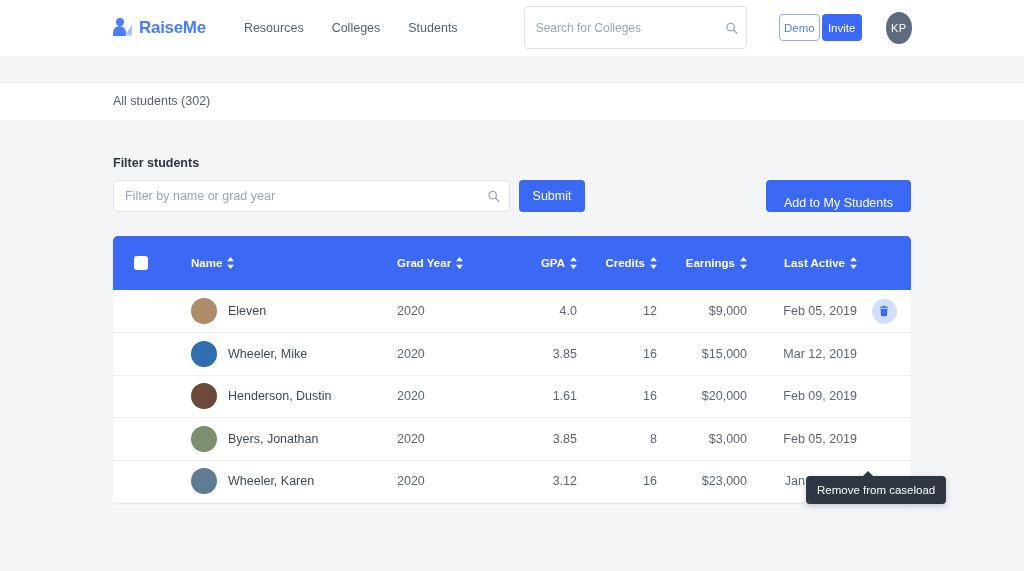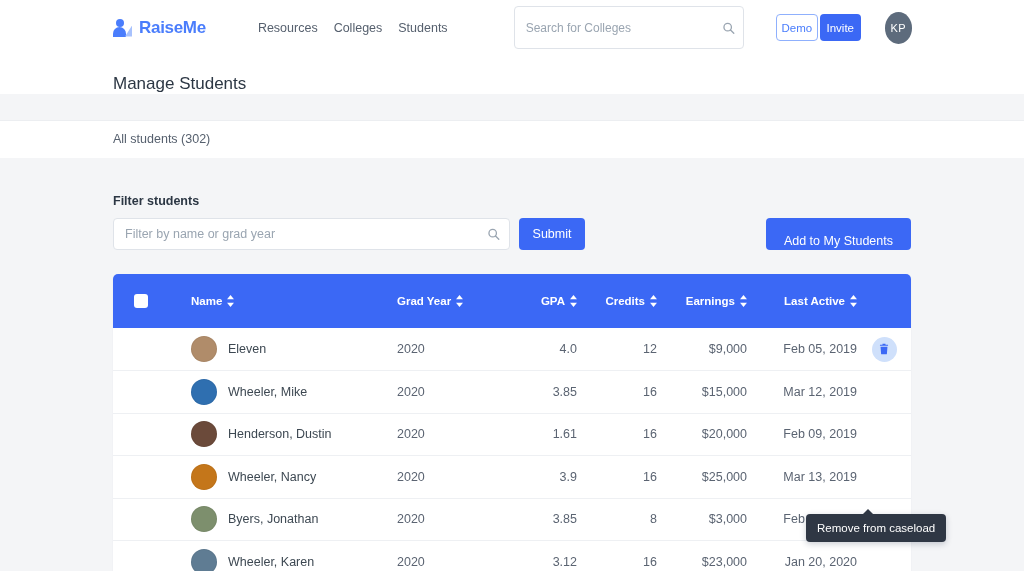--- a/index.html
+++ b/index.html
@@ -11,21 +11,21 @@
   }
   .page { position: relative; width: 1024px; height: 571px; }
 
   
   .topnav {
     height: 56px; background: #ffffff;
     display: flex; align-items: center;
     padding: 0 112px 0 113px;
     border-bottom: 1px solid #ffffff;
   }
-  .logo { display: flex; align-items: flex-end; gap: 7px; margin-right: 52px; }
+  .logo { display: flex; align-items: flex-start; gap: 7px; margin-right: 38px; }
   .logo-mark { width: 19px; height: 19px; position: relative; }
   .logo-mark .dot {
     position: absolute; left: 3px; top: 0;
     width: 8px; height: 8px; border-radius: 50%;
     background: #4a7dfc;
   }
   .logo-mark .body {
     position: absolute; left: 0; bottom: 1px;
     width: 13px; height: 10px;
     border-top-left-radius: 7px; border-top-right-radius: 7px;
@@ -34,21 +34,21 @@
   .logo-mark .fin {
     position: absolute; right: 0; bottom: 1px;
     width: 7px; height: 11px;
     background: #a8c2fd;
     clip-path: polygon(100% 0, 100% 100%, 0 100%);
   }
   .logo-text {
     font-size: 17px; font-weight: bold; color: #4a7dfc;
     letter-spacing: -0.3px;
   }
-  .navlinks { display: flex; align-items: center; gap: 16px; }
+  .navlinks { display: flex; align-items: center; gap: 28px; }
   .navlink {
     font-size: 12.5px; color: #56606e; text-decoration: none;
     white-space: nowrap;
   }
   .search-wrap {
     margin-left: 66px; position: relative;
     width: 270px; height: 43px;
   }
   .search-input {
     width: 100%; height: 100%;
@@ -227,23 +227,20 @@
         <circle cx="7" cy="7" r="4.6"></circle>
           <line x1="10.5" y1="10.5" x2="14.5" y2="14.5" stroke-linecap="round"></line>
       </svg>
     </div>
 
     <button class="btn-demo">Demo</button>
     <button class="btn-invite">Invite</button>
     <div class="avatar-kp">KP</div>
   </div>
 
-  <div class="title-band">
-    <h1 class="page-title">Manage Students</h1>
-  </div>
 
   <div class="tabs-band">
     <div class="tab">All students (302)</div>
   </div>
 
   <div class="content">
 
     <div class="filter-label">Filter students</div>
 
     <div class="filter-row">
@@ -371,35 +368,20 @@
               <td class="col-gpa">1.61</td>
               <td class="col-cred">16</td>
               <td class="col-earn">$20,000</td>
               <td class="col-last">Feb 09, 2019</td>
               <td class="col-act"></td>
             </tr>
             <tr>
               <td class="col-check"></td>
               <td class="col-name cell-name pad-left">
                 <span class="name-cell">
-                  <span class="av" style="background:#c4761a"></span>
-                  <span>Wheeler, Nancy</span>
-                </span>
-              </td>
-              <td class="col-grad">2020</td>
-              <td class="col-gpa">3.9</td>
-              <td class="col-cred">16</td>
-              <td class="col-earn">$25,000</td>
-              <td class="col-last">Mar 13, 2019</td>
-              <td class="col-act"></td>
-            </tr>
-            <tr>
-              <td class="col-check"></td>
-              <td class="col-name cell-name pad-left">
-                <span class="name-cell">
                   <span class="av" style="background:#7d8f6d"></span>
                   <span>Byers, Jonathan</span>
                 </span>
               </td>
               <td class="col-grad">2020</td>
               <td class="col-gpa">3.85</td>
               <td class="col-cred">8</td>
               <td class="col-earn">$3,000</td>
               <td class="col-last">Feb 05, 2019</td>
               <td class="col-act"></td>

